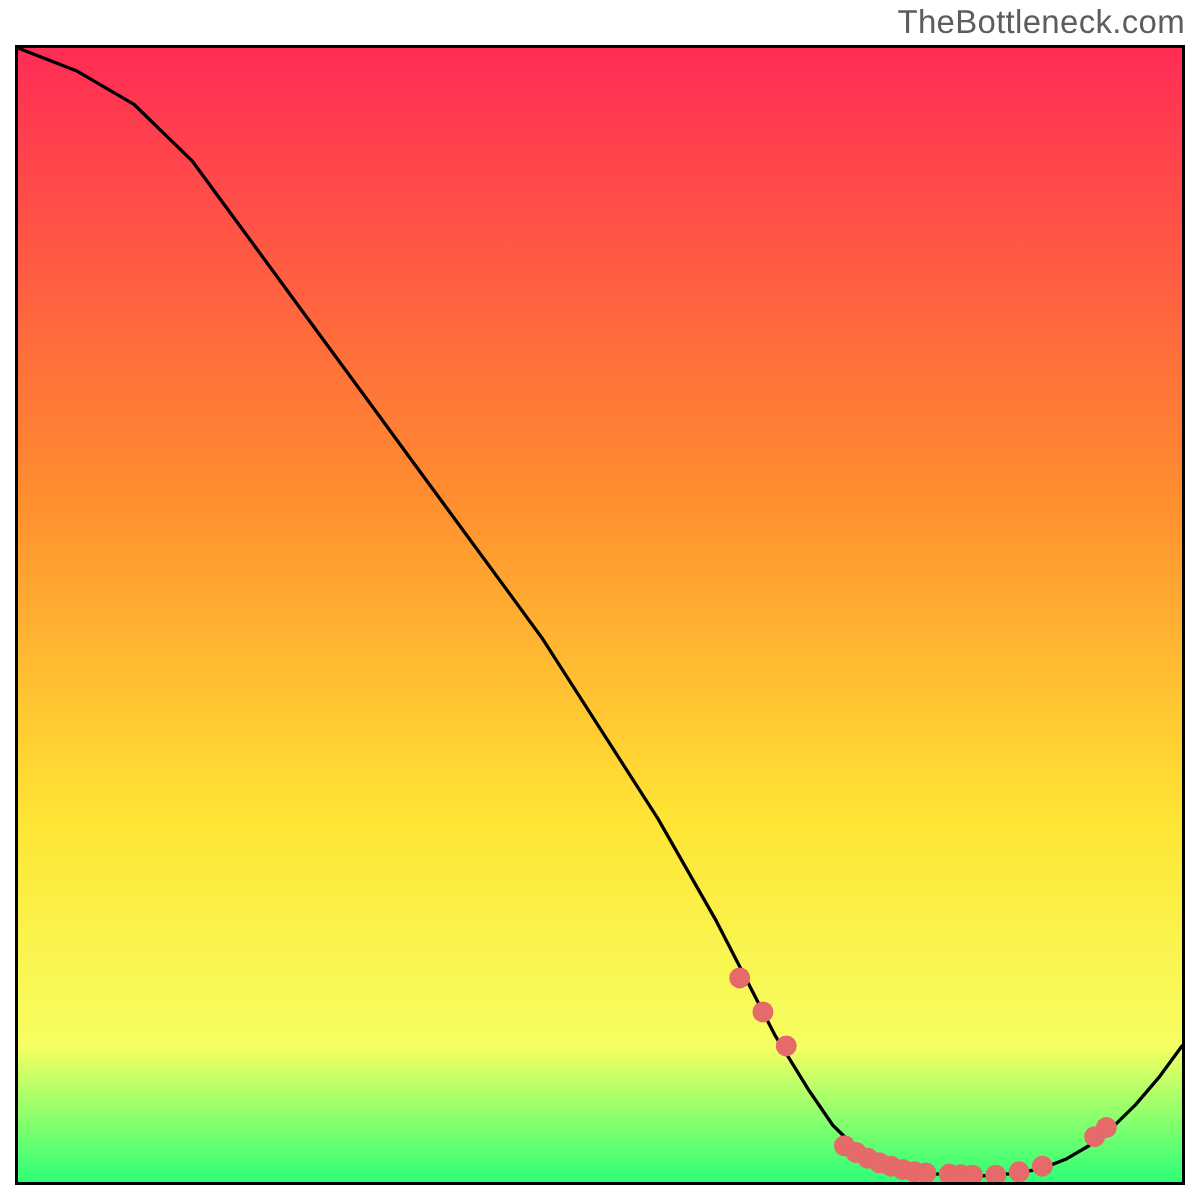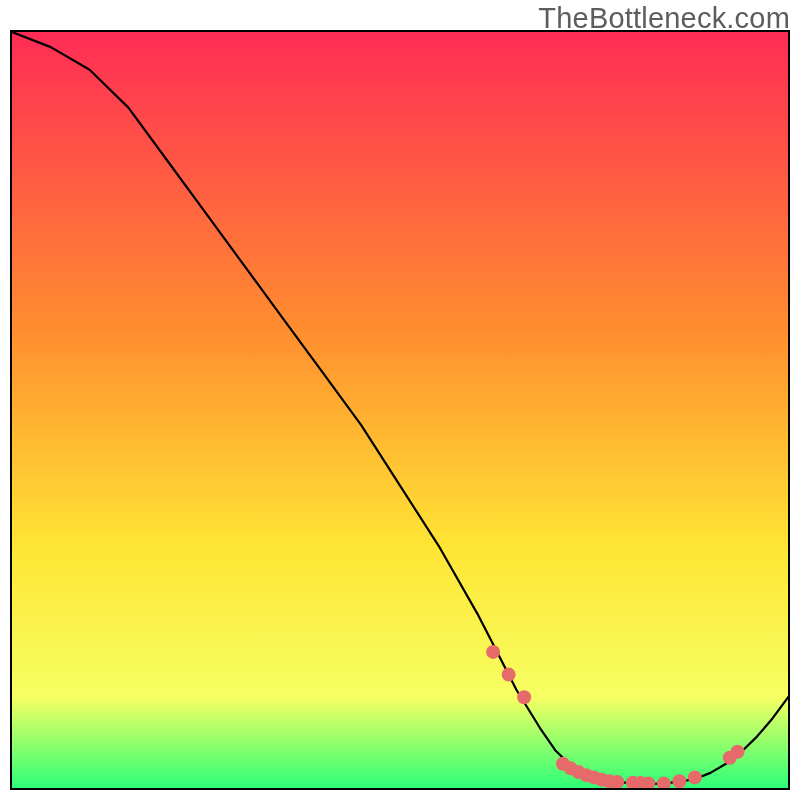--- a/index.html
+++ b/index.html
@@ -12,21 +12,21 @@
   }
   .stage {
     position: relative;
     width: 800px;
     height: 800px;
   }
   .watermark {
     position: absolute;
     top: 2px;
     right: 10px;
-    font-size: 29px;
+    font-size: 22px;
     font-weight: 500;
     color: #5d5d5d;
     letter-spacing: 0.2px;
   }
   svg.plot {
     position: absolute;
     left: 10px;
     top: 30px;
     width: 780px;
     height: 760px;

